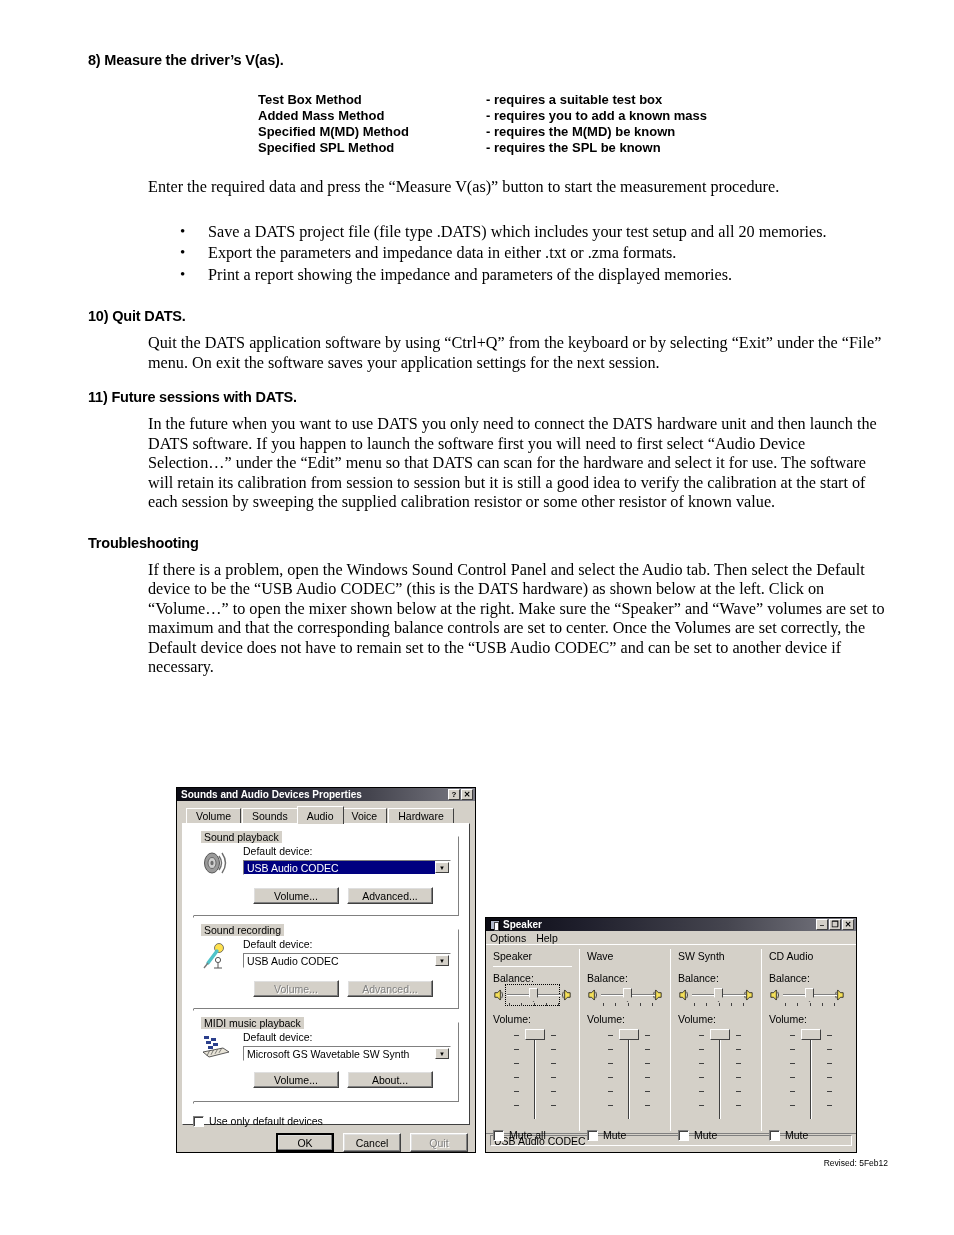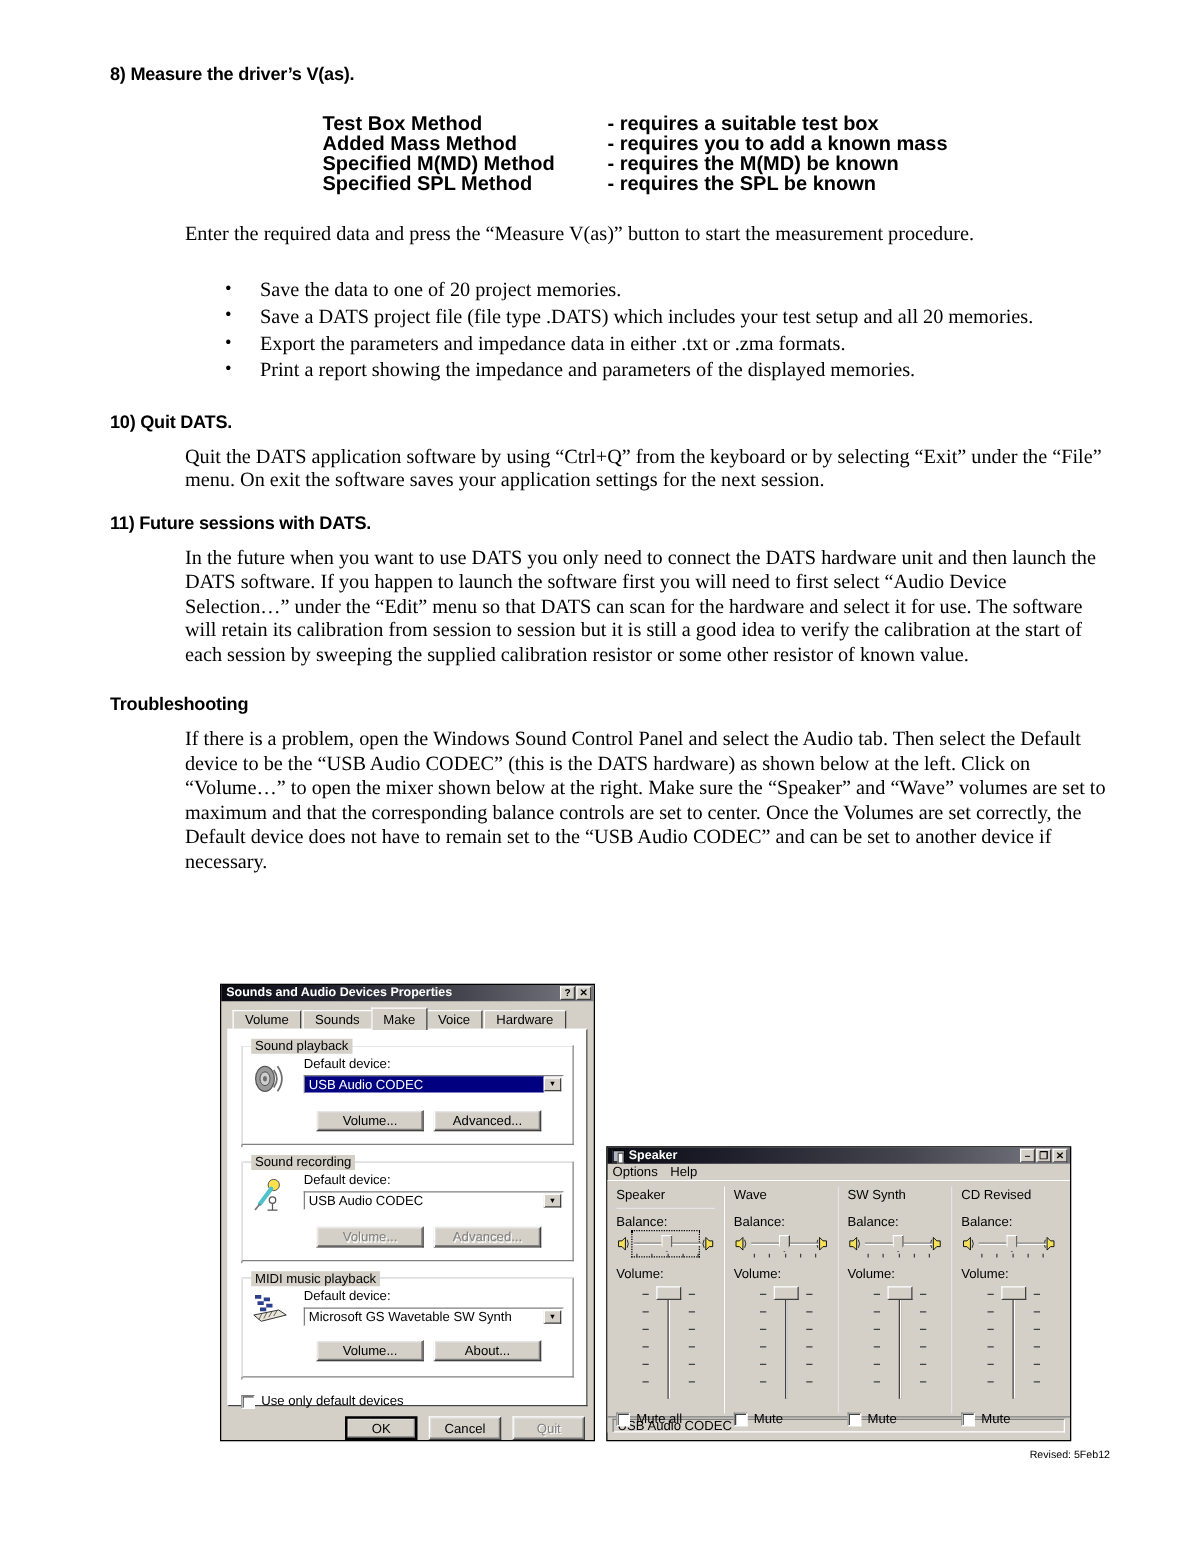--- a/index.html
+++ b/index.html
@@ -26,21 +26,21 @@
     font-size:16.2px;
     line-height:19.5px;
   }
   .indent { margin-left:60px; }
 
   .method-table {
     margin-left:170px;
     margin-top:14px;
     font-family:"Liberation Sans", sans-serif;
     font-weight:bold;
-    font-size:16px;
+    font-size:13px;
     line-height:16px;
     border-collapse:collapse;
   }
   .method-table td { padding:0; }
   .method-table td.m-name { width:228px; }
 
   ul.bullets {
     margin:2px 0 0 0;
     padding-left:92px;
     list-style:none;
@@ -284,21 +284,20 @@
       </tbody>
         </table>
       <div class="gap-l"></div>
       <div class="body-p indent">Enter the required data and press the “Measure V(as)” button to start the measurement procedure.</div>
     </div>
 
     <div class="gap-l"></div>
 
     <div class="sec-wrap">
       <ul class="bullets">
-        <li>Save the data to one of 20 project memories.</li>
         <li>Save a DATS project file (file type .DATS) which includes your test setup and all 20 memories.</li>
         <li>Export the parameters and impedance data in either .txt or .zma formats.</li>
         <li>Print a report showing the impedance and parameters of the displayed memories.</li>
       </ul>
     </div>
 
     <div class="gap-l"></div>
 
     <div class="sec-wrap">
       <div class="h-sec">10) Quit DATS.</div>
@@ -331,21 +330,21 @@
         <span class="tb-btn">?</span>
         <span class="tb-btn">✕</span>
       </span>
     </div>
 
     <div style="padding:5px 5px 5px 5px;">
 
       <div class="tabstrip">
         <div class="tab">Volume</div>
         <div class="tab">Sounds</div>
-        <div class="tab active">Make</div>
+        <div class="tab active">Audio</div>
         <div class="tab">Voice</div>
         <div class="tab">Hardware</div>
       </div>
 
       <div class="tabbody" style="padding:12px 10px 8px 10px; height:302px;">
 
         <div class="groupbox" style="height:82px; margin-bottom:11px;">
           <div class="gb-legend">Sound playback</div>
           <div class="gb-inner">
             <div style="display:flex;">
@@ -622,21 +621,21 @@
         </div>
         <div class="chk" style="margin-top:8px;">
           <span class="box"></span>
           <span>Mute</span>
         </div>
       </div>
 
       <div class="mx-sep"></div>
 
       <div class="mx-col" style="width:90px;">
-        <div class="mx-title">CD Revised</div>
+        <div class="mx-title">CD Audio</div>
         <div class="mx-rule" style="visibility:hidden;"></div>
         <div class="lbl">Balance:</div>
         <div class="bal-row">
           <svg class="spk-ic" viewBox="0 0 12 13">
             <path d="M5 4 L2 4 L2 9 L5 9 L8 12 L8 1 Z" fill="#f5e05a" stroke="#000" stroke-width="0.8"></path>
             <path d="M9.5 3 Q11.5 6.5 9.5 10" fill="none" stroke="#000" stroke-width="0.7"></path>
           </svg>
           <div class="bal-track">
             <span class="bal-line"></span>
             <span class="bal-thumb"></span>

